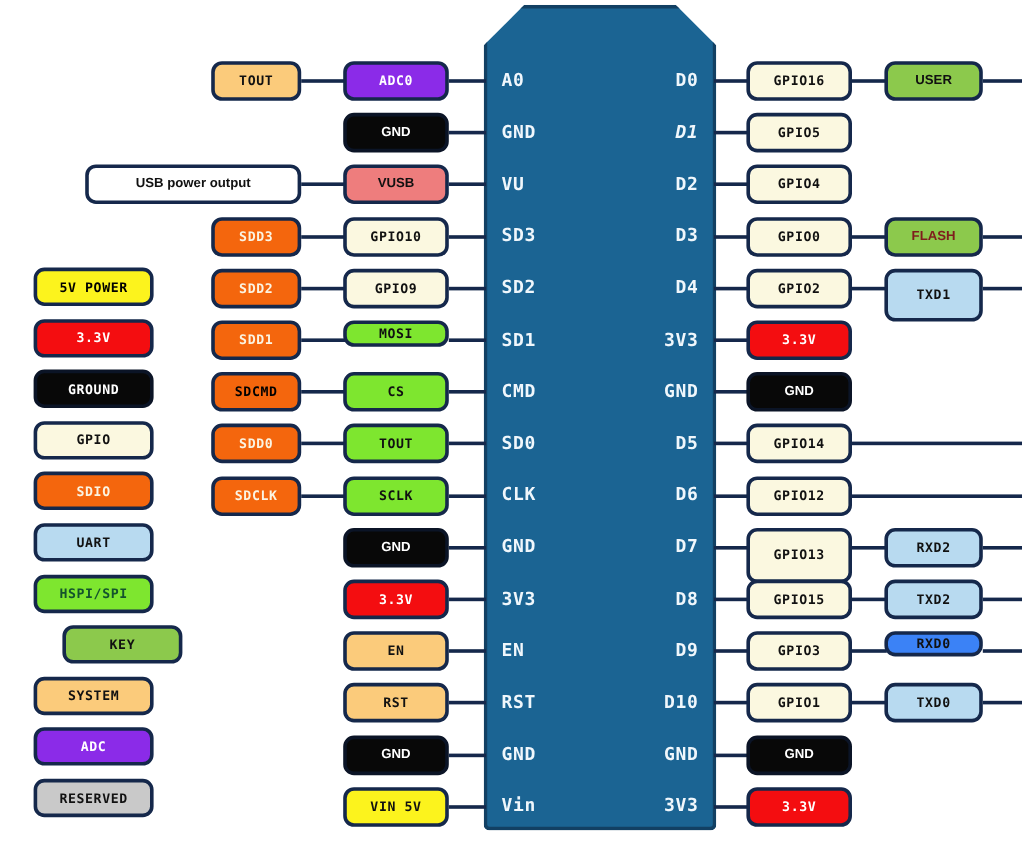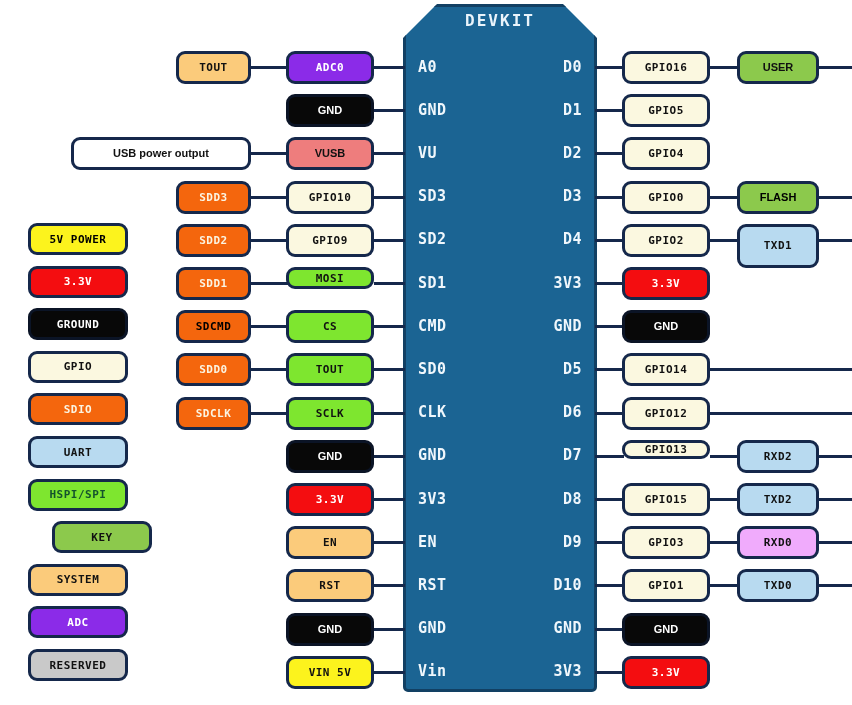--- a/index.html
+++ b/index.html
@@ -62,39 +62,38 @@
   }
   .pinlbl.L{left:418px;width:72px;text-align:left;}
   .pinlbl.R{left:510px;width:72px;text-align:right;}
 </style>
 </head>
 <body>
 
 <div id="stage">
 
   <div id="board"></div>
-  <div id="board-title">DEVKIT</div>
   <div id="board-pins">
       <div class="pinlbl L" style="top: 59.5px;">A0</div>
       <div class="pinlbl L" style="top: 102.7px;">GND</div>
       <div class="pinlbl L" style="top: 145.9px;">VU</div>
       <div class="pinlbl L" style="top: 189.1px;">SD3</div>
       <div class="pinlbl L" style="top: 232.3px;">SD2</div>
       <div class="pinlbl L" style="top: 275.5px;">SD1</div>
       <div class="pinlbl L" style="top: 318.7px;">CMD</div>
       <div class="pinlbl L" style="top: 361.9px;">SD0</div>
       <div class="pinlbl L" style="top: 405.1px;">CLK</div>
       <div class="pinlbl L" style="top: 448.3px;">GND</div>
       <div class="pinlbl L" style="top: 491.5px;">3V3</div>
       <div class="pinlbl L" style="top: 534.7px;">EN</div>
       <div class="pinlbl L" style="top: 577.9px;">RST</div>
       <div class="pinlbl L" style="top: 621.1px;">GND</div>
       <div class="pinlbl L" style="top: 664.3px;">Vin</div>
       <div class="pinlbl R" style="top: 59.5px;">D0</div>
-      <div class="pinlbl R" style="top: 102.7px;">D1</div>
+      <div class="pinlbl R" style="top: 102.7px; font-style: italic;">D1</div>
       <div class="pinlbl R" style="top: 145.9px;">D2</div>
       <div class="pinlbl R" style="top: 189.1px;">D3</div>
       <div class="pinlbl R" style="top: 232.3px;">D4</div>
       <div class="pinlbl R" style="top: 275.5px;">3V3</div>
       <div class="pinlbl R" style="top: 318.7px;">GND</div>
       <div class="pinlbl R" style="top: 361.9px;">D5</div>
       <div class="pinlbl R" style="top: 405.1px;">D6</div>
       <div class="pinlbl R" style="top: 448.3px;">D7</div>
       <div class="pinlbl R" style="top: 491.5px;">D8</div>
       <div class="pinlbl R" style="top: 534.7px;">D9</div>
@@ -290,21 +289,21 @@
       </div>
       <div class="box sans nb" style="left: 622px; top: 310.2px; width: 88px; height: 33px; background: rgb(8, 8, 8); color: rgb(255, 255, 255);">
         <span>GND</span>
       </div>
       <div class="box" style="left: 622px; top: 353.4px; width: 88px; height: 33px; background: rgb(251, 248, 224); color: rgb(17, 17, 17);">
         <span>GPIO14</span>
       </div>
       <div class="box" style="left: 622px; top: 396.6px; width: 88px; height: 33px; background: rgb(251, 248, 224); color: rgb(17, 17, 17);">
         <span>GPIO12</span>
       </div>
-      <div class="box" style="left: 622px; top: 439.8px; width: 88px; height: 19px; background: rgb(251, 248, 224); color: rgb(17, 17, 17);">
+      <div class="box" style="left: 622px; top: 439.8px; width: 88px; height: 46px; background: rgb(251, 248, 224); color: rgb(17, 17, 17);">
         <span>GPIO13</span>
       </div>
       <div class="box" style="left: 622px; top: 483px; width: 88px; height: 33px; background: rgb(251, 248, 224); color: rgb(17, 17, 17);">
         <span>GPIO15</span>
       </div>
       <div class="box" style="left: 622px; top: 526.2px; width: 88px; height: 33px; background: rgb(251, 248, 224); color: rgb(17, 17, 17);">
         <span>GPIO3</span>
       </div>
       <div class="box" style="left: 622px; top: 569.4px; width: 88px; height: 33px; background: rgb(251, 248, 224); color: rgb(17, 17, 17);">
         <span>GPIO1</span>
@@ -313,33 +312,33 @@
         <span>GND</span>
       </div>
       <div class="box" style="left: 622px; top: 655.8px; width: 88px; height: 33px; background: rgb(244, 13, 16); color: rgb(255, 255, 255);">
         <span>3.3V</span>
       </div>
     </div>
   <div id="right-outer">
       <div class="box sans" style="left: 737px; top: 51px; width: 82px; height: 33px; background: rgb(140, 201, 76); color: rgb(17, 17, 17);">
         <span>USER</span>
       </div>
-      <div class="box sans" style="left: 737px; top: 180.6px; width: 82px; height: 33px; background: rgb(140, 201, 76); color: #000000; justify-content: center;">
+      <div class="box sans" style="left: 737px; top: 180.6px; width: 82px; height: 33px; background: rgb(140, 201, 76); color: #7f1d1d; justify-content: center;">
         <span>FLASH</span>
       </div>
       <div class="box" style="left: 737px; top: 223.8px; width: 82px; height: 44px; background: rgb(184, 218, 240); color: rgb(17, 17, 17);">
         <span>TXD1</span>
       </div>
       <div class="box" style="left: 737px; top: 439.8px; width: 82px; height: 33px; background: rgb(184, 218, 240); color: rgb(17, 17, 17);">
         <span>RXD2</span>
       </div>
       <div class="box" style="left: 737px; top: 483px; width: 82px; height: 33px; background: rgb(184, 218, 240); color: rgb(17, 17, 17);">
         <span>TXD2</span>
       </div>
-      <div class="box" style="left: 737px; top: 526.2px; width: 82px; height: 33px; background: #f0abfc; color: rgb(17, 17, 17);">
+      <div class="box" style="left: 737px; top: 526.2px; width: 82px; height: 21px; background: #3b82f6; color: rgb(17, 17, 17);">
         <span>RXD0</span>
       </div>
       <div class="box" style="left: 737px; top: 569.4px; width: 82px; height: 33px; background: rgb(184, 218, 240); color: rgb(17, 17, 17);">
         <span>TXD0</span>
       </div>
     </div>
 
 </div>
 
 </body></html>

